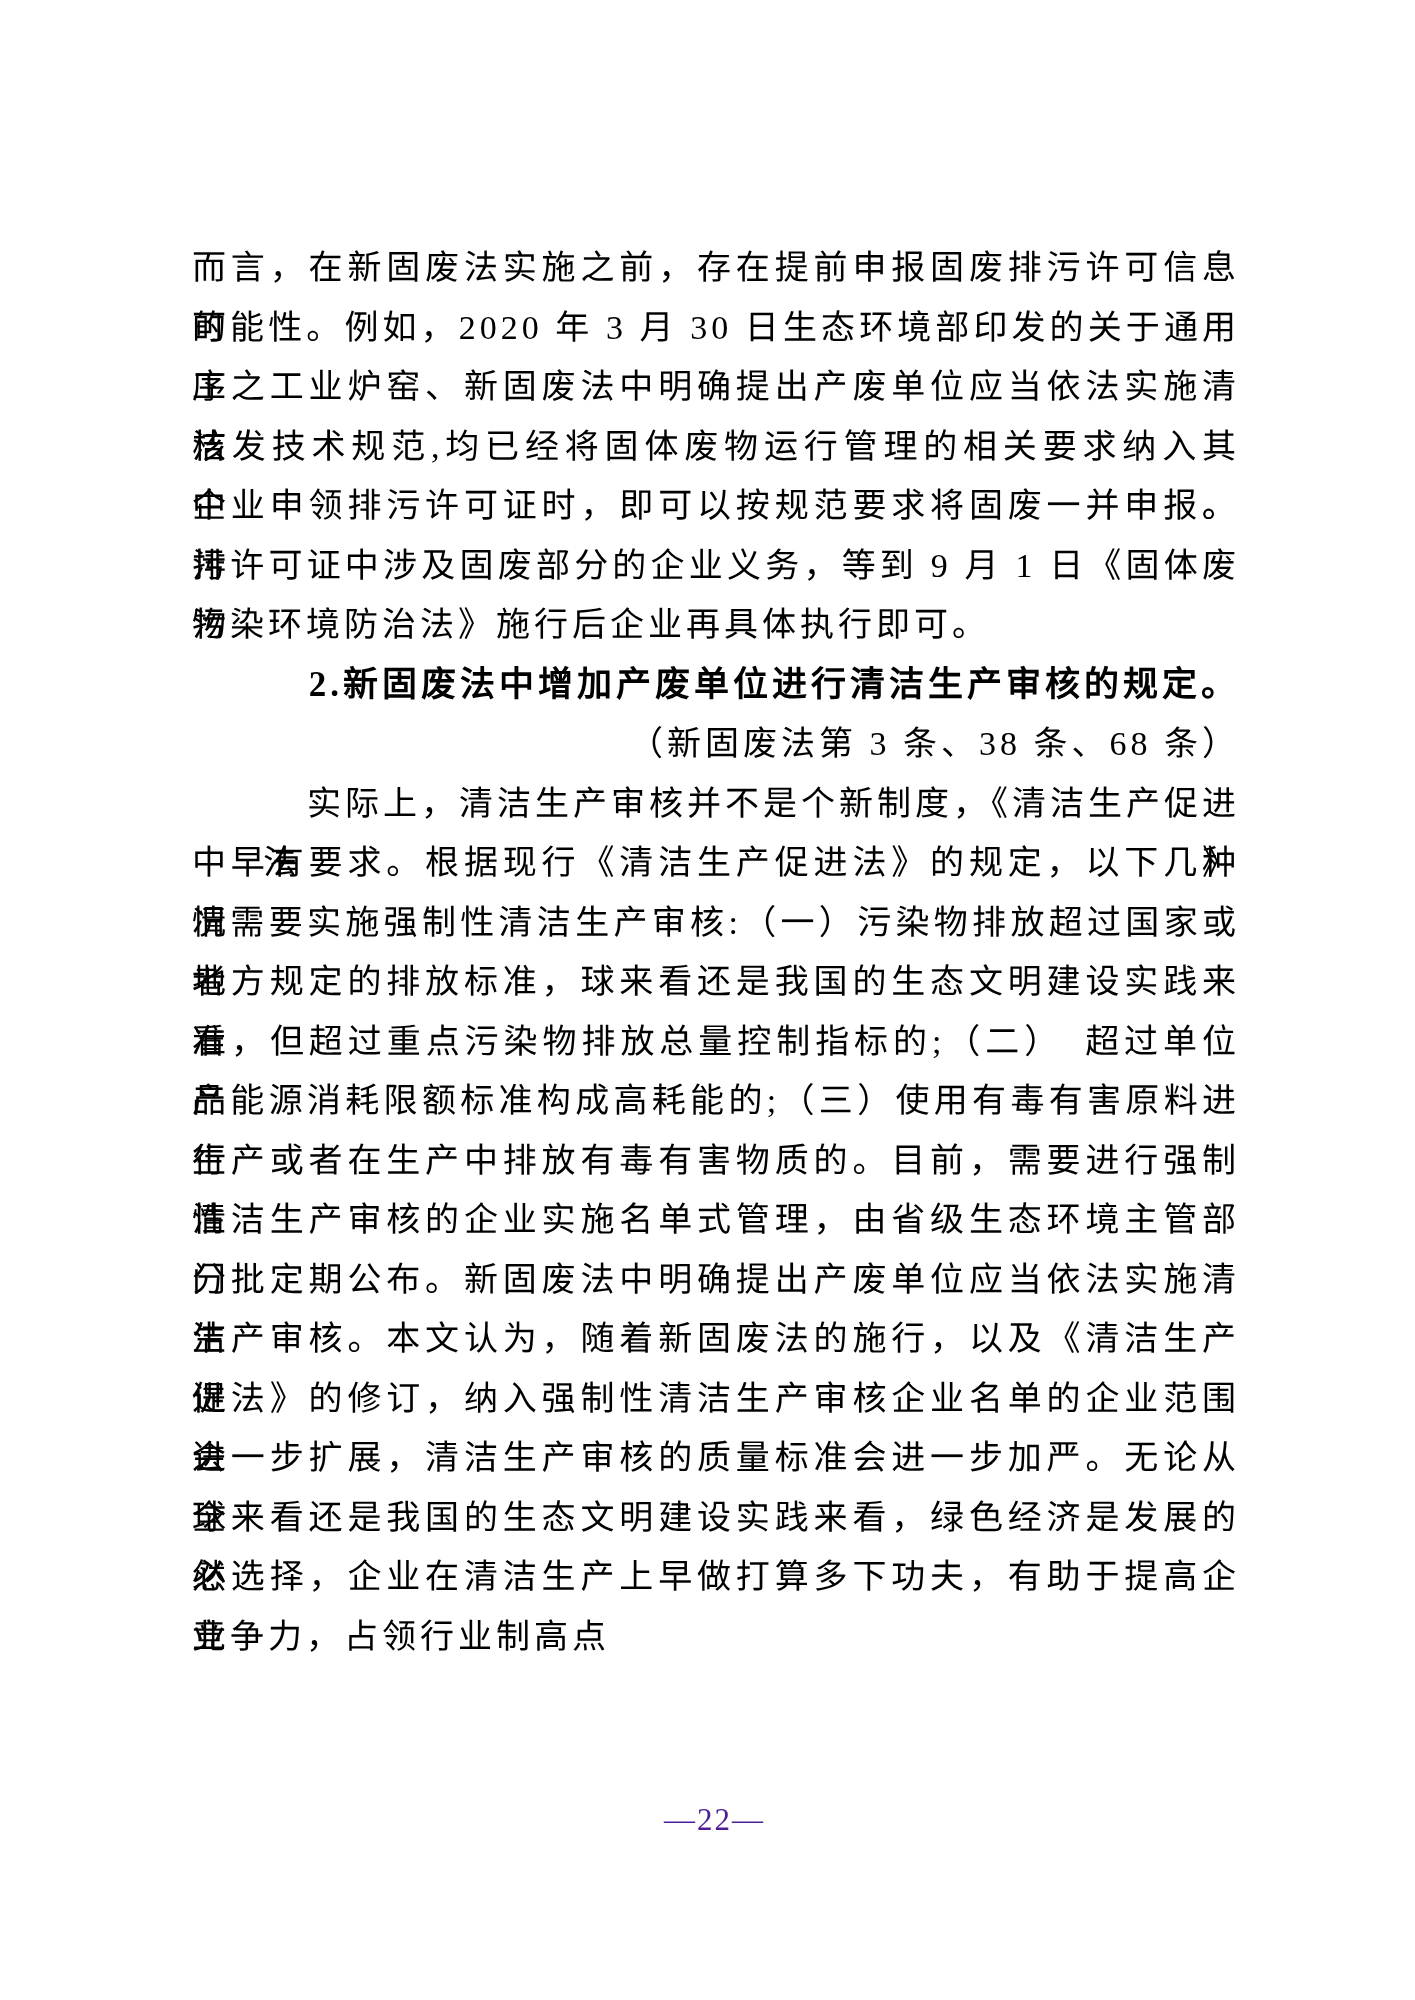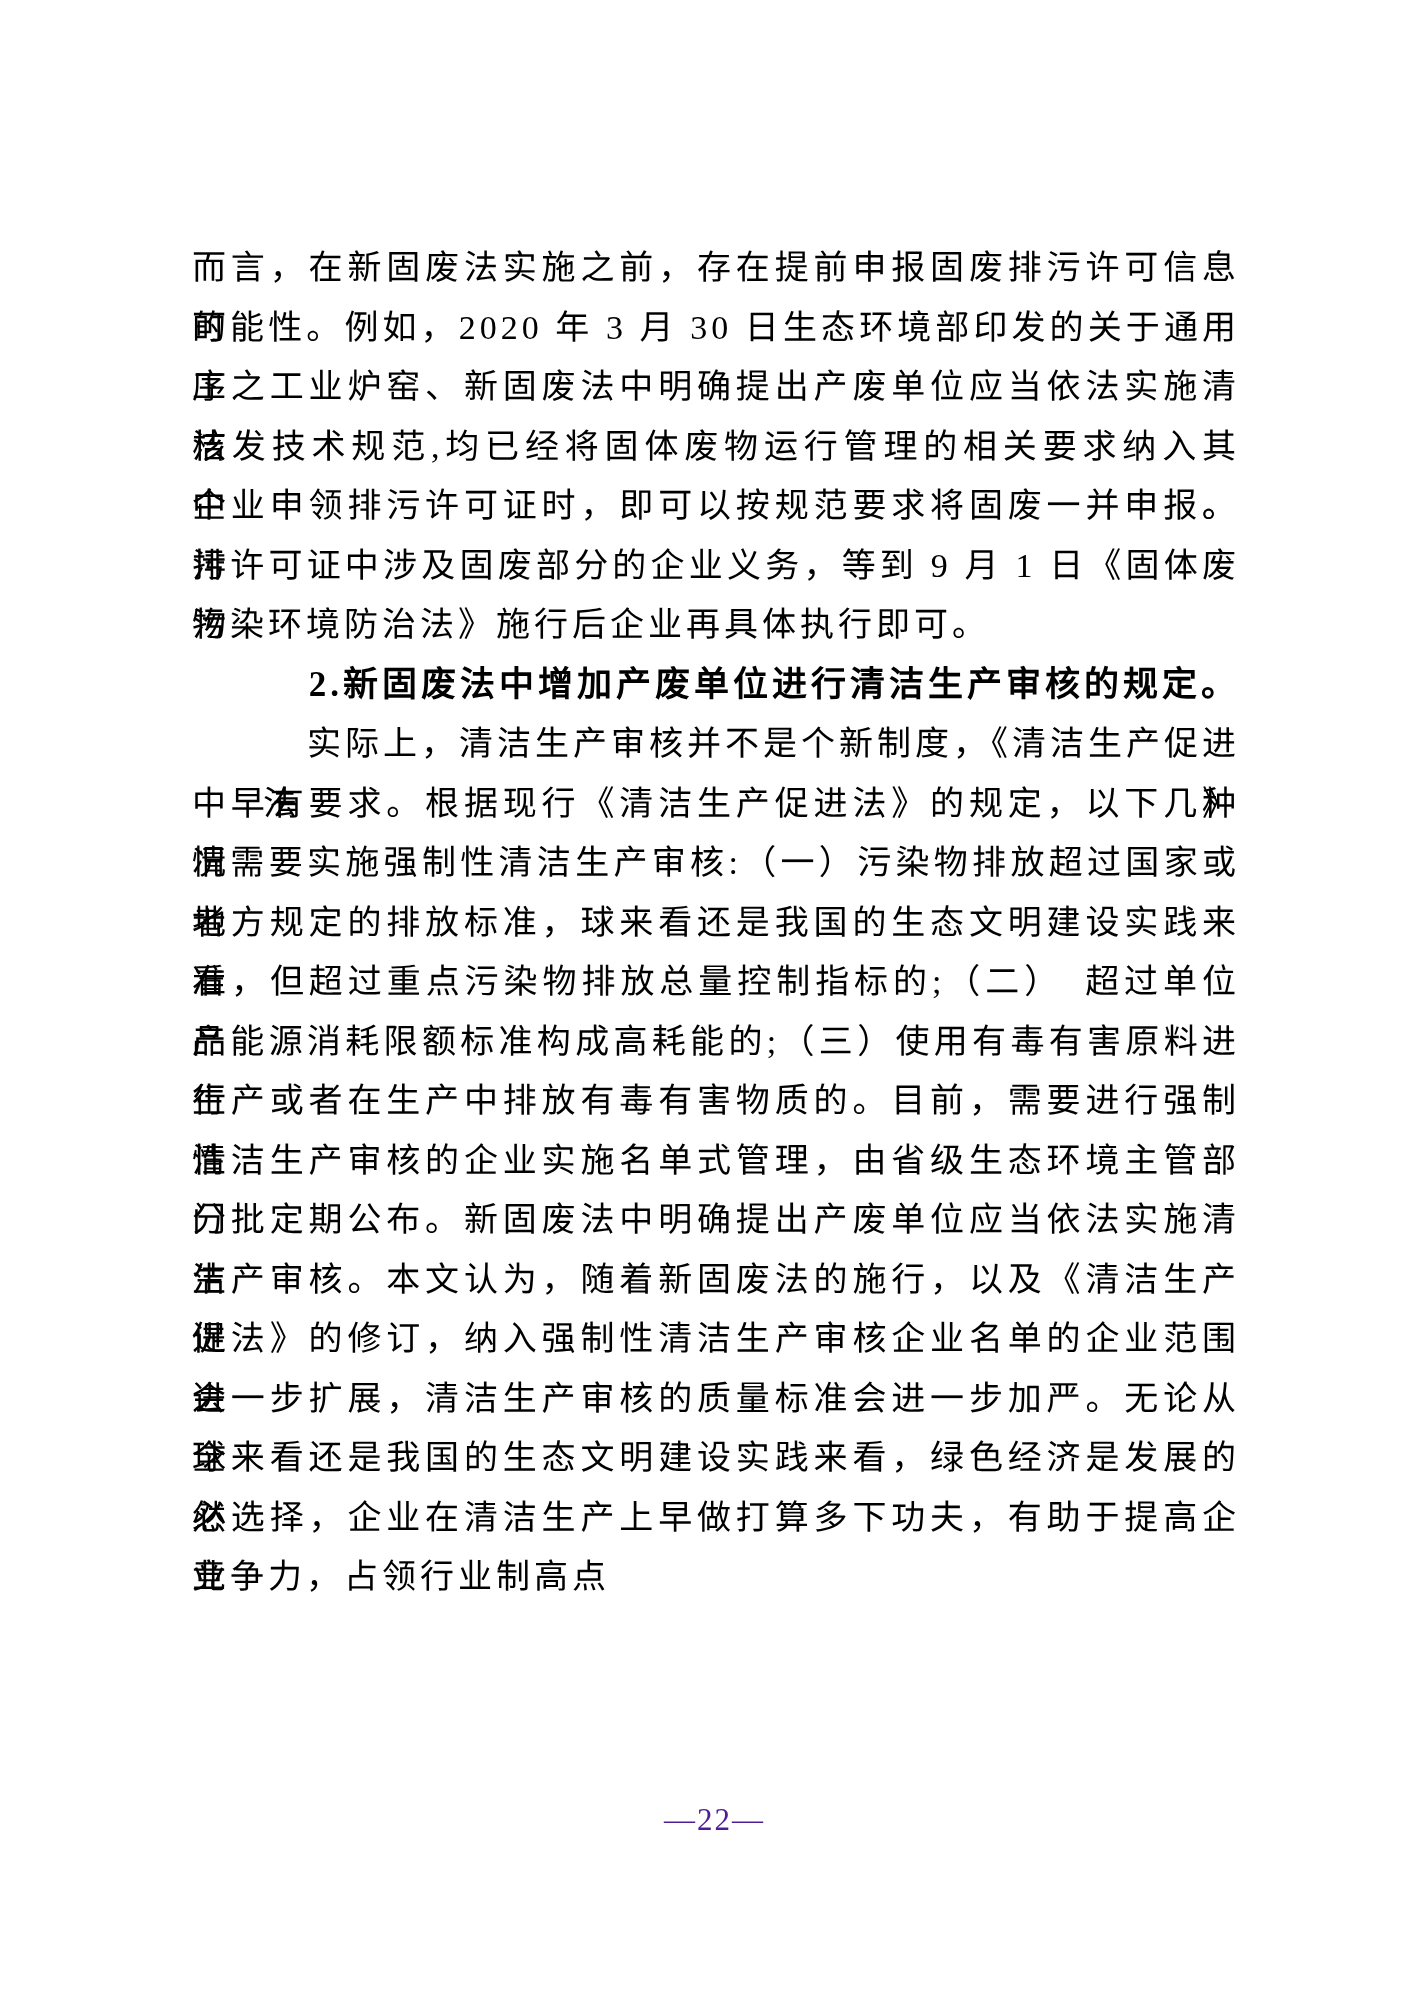--- a/index.html
+++ b/index.html
@@ -63,20 +63,21 @@
 <div class="page">
   <div class="text-block" id="text-block">
       <div class="line just">而言，在新固废法实施之前，存在提前申报固废排污许可信息的</div>
       <div class="line just">可能性。例如，2020 年 3 月 30 日生态环境部印发的关于通用工</div>
       <div class="line just">序之工业炉窑、新固废法中明确提出产废单位应当依法实施清洁</div>
       <div class="line just">核发技术规范,均已经将固体废物运行管理的相关要求纳入其中。</div>
       <div class="line just">企业申领排污许可证时，即可以按规范要求将固废一并申报。排</div>
       <div class="line just">污许可证中涉及固废部分的企业义务，等到 9 月 1 日《固体废物</div>
       <div class="line">污染环境防治法》施行后企业再具体执行即可。</div>
       <div class="line indent bold">2.新固废法中增加产废单位进行清洁生产审核的规定。</div>
+      <div class="line indent">（新固废法第 3 条、38 条、68 条）</div>
       <div class="line just indent">实际上，清洁生产审核并不是个新制度，《清洁生产促进法》</div>
       <div class="line just">中早有要求。根据现行《清洁生产促进法》的规定，以下几种情</div>
       <div class="line just">况需要实施强制性清洁生产审核:（一）污染物排放超过国家或者</div>
       <div class="line just">地方规定的排放标准，球来看还是我国的生态文明建设实践来看</div>
       <div class="line just">准，但超过重点污染物排放总量控制指标的;（二）　超过单位产</div>
       <div class="line just">品能源消耗限额标准构成高耗能的;（三）使用有毒有害原料进行</div>
       <div class="line just">生产或者在生产中排放有毒有害物质的。目前，需要进行强制性</div>
       <div class="line just">清洁生产审核的企业实施名单式管理，由省级生态环境主管部门</div>
       <div class="line just">分批定期公布。新固废法中明确提出产废单位应当依法实施清洁</div>
       <div class="line just">生产审核。本文认为，随着新固废法的施行，以及《清洁生产促</div>

